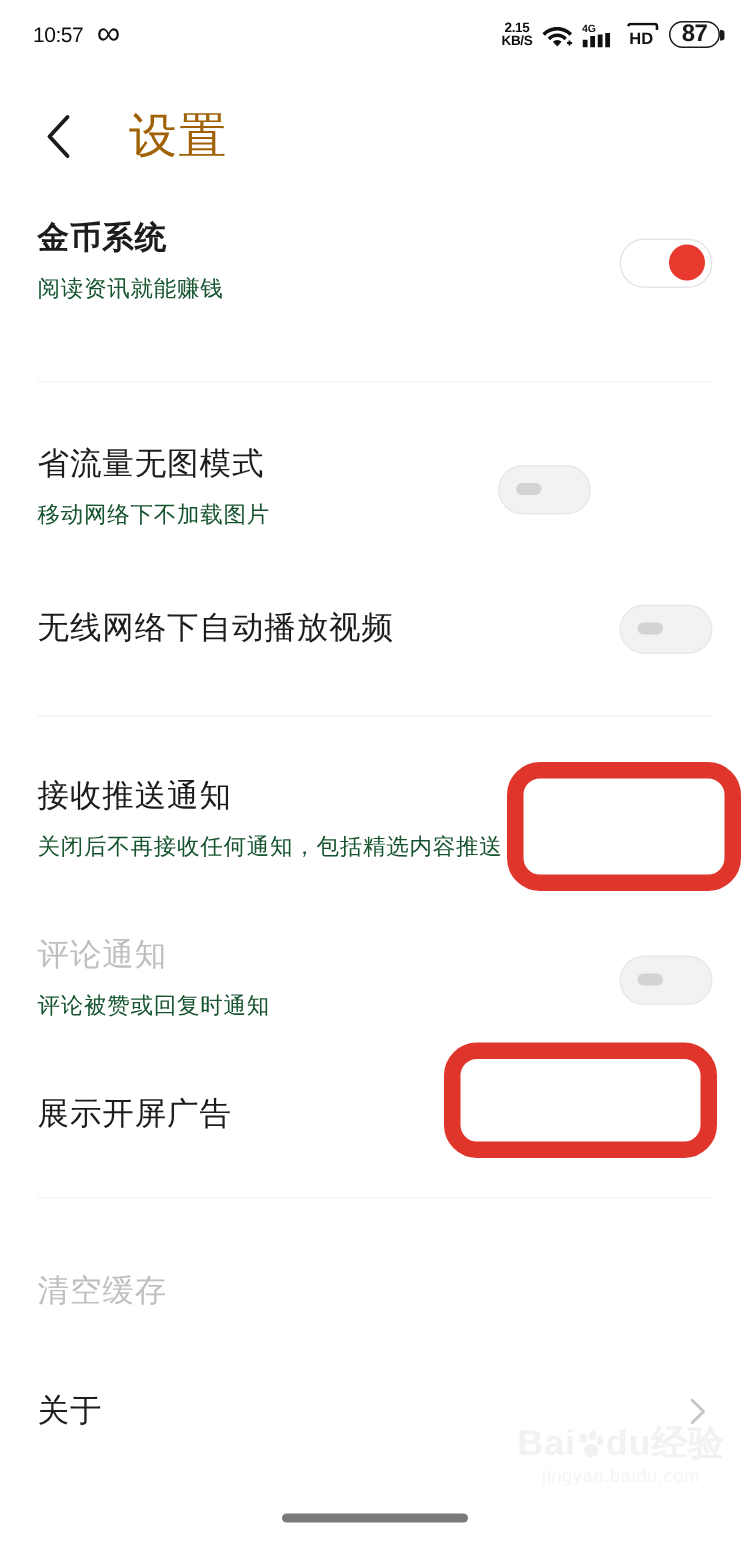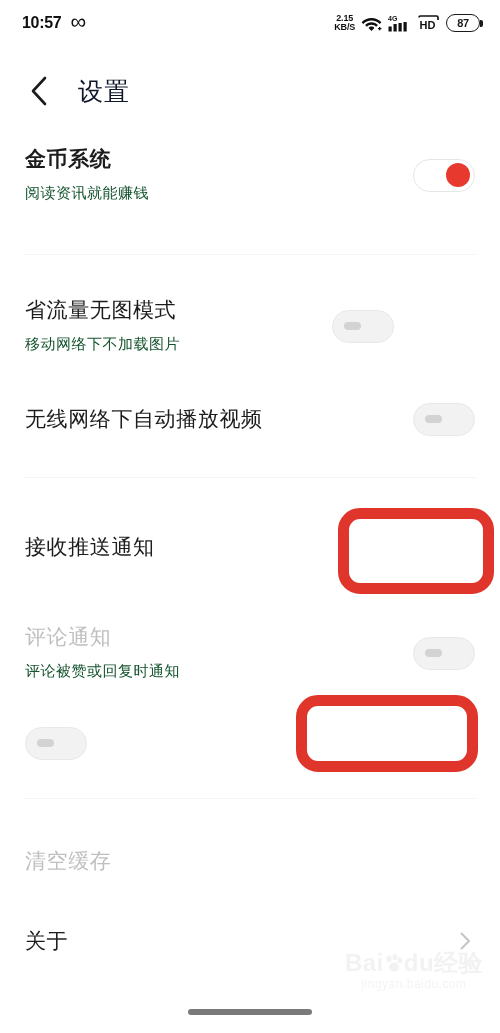--- a/index.html
+++ b/index.html
@@ -16,21 +16,21 @@
   }
 
   
   .statusbar {
     position:absolute; top:0; left:0;
     width:500px; height:46px;
     display:flex; align-items:center;
     padding:0 20px 0 22px;
   }
   .sb-left { display:flex; align-items:center; gap:9px; }
-  .sb-time { font-size:16px; font-weight:700; color:#101010; letter-spacing:-0.3px;text-align:center; }
+  .sb-time { font-size:14px; font-weight:400; color:#101010; letter-spacing:-0.3px;text-align:center; }
   .sb-infinity { font-size:22px; color:#101010; line-height:1; display:block; margin-top:-2px; }
   .sb-right {
     margin-left:auto;
     display:flex; align-items:center; gap:6px;
   }
   .sb-speed {
     font-size:9px; line-height:9.5px; color:#101010;
     font-weight:700; text-align:center; letter-spacing:-0.2px;
   }
   .sb-speed i { font-style:normal; display:block; }
@@ -40,37 +40,37 @@
   .battery {
     width:34px; height:18px;
     border:1.6px solid #1a1a1a; border-radius:9px;
     display:flex; align-items:center; justify-content:center;
     position:relative;
   }
   .battery::after {
     content:""; position:absolute; right:-3.5px; top:5px;
     width:2.6px; height:7px; background:#1a1a1a; border-radius:0 2px 2px 0;
   }
-  .battery span { font-size:11px; font-weight:700; color:#1a1a1a; letter-spacing:-0.4px; }
+  .battery span { font-size:16px; font-weight:700; color:#1a1a1a; letter-spacing:-0.4px; }
 
   
   .header {
     position:absolute; top:60px; left:0;
     width:500px; height:62px;
     display:flex; align-items:center;
     padding-left:22px;
   }
   .back-btn {
     width:34px; height:34px;
     display:flex; align-items:center; justify-content:center;
     cursor:pointer;
   }
   .header-title {
-    font-size:25px; color:#0f172a; font-weight:500;
-    margin-left:22px; letter-spacing:1px;
+    font-size:32px; color:#a16207; font-weight:500;
+    margin-left:30px; letter-spacing:1px;
   }
 
   
   .list { position:absolute; top:140px; left:0; width:500px; }
   .row {
     position:relative;
     display:flex; align-items:center;
     padding:0 25px 0 25px;
     min-height:62px;
     justify-content:space-between;
@@ -228,37 +228,41 @@
       <div class="toggle off">
         <div class="knob"></div>
       </div>
     </div>
 
     <div class="divider" style="top:337px;"></div>
 
     <div class="row" style="position:absolute; top:371px; left:0; width:500px; height:72px;">
       <div class="row-texts">
         <div class="row-title">接收推送通知</div>
+        <div class="row-sub">关闭后不再接收任何通知，包括精选内容推送</div>
       </div>
       <div class="toggle off">
         <div class="knob"></div>
       </div>
     </div>
 
     <div class="row" style="position:absolute; top:477px; left:0; width:500px; height:72px;">
       <div class="row-texts">
         <div class="row-title dim">评论通知</div>
         <div class="row-sub">评论被赞或回复时通知</div>
       </div>
       <div class="toggle off">
         <div class="knob"></div>
       </div>
     </div>
 
     <div class="row" style="position:absolute; top:572px; left:0; width:500px; height:56px;">
+      <div class="row-texts">
+        <div class="row-title">展示开屏广告</div>
+      </div>
       <div class="toggle off">
         <div class="knob"></div>
       </div>
     </div>
 
     <div class="divider" style="top:658px;"></div>
 
     <div class="row" style="position:absolute; top:690px; left:0; width:500px; height:56px;">
       <div class="row-texts">
         <div class="row-title dim">清空缓存</div>

